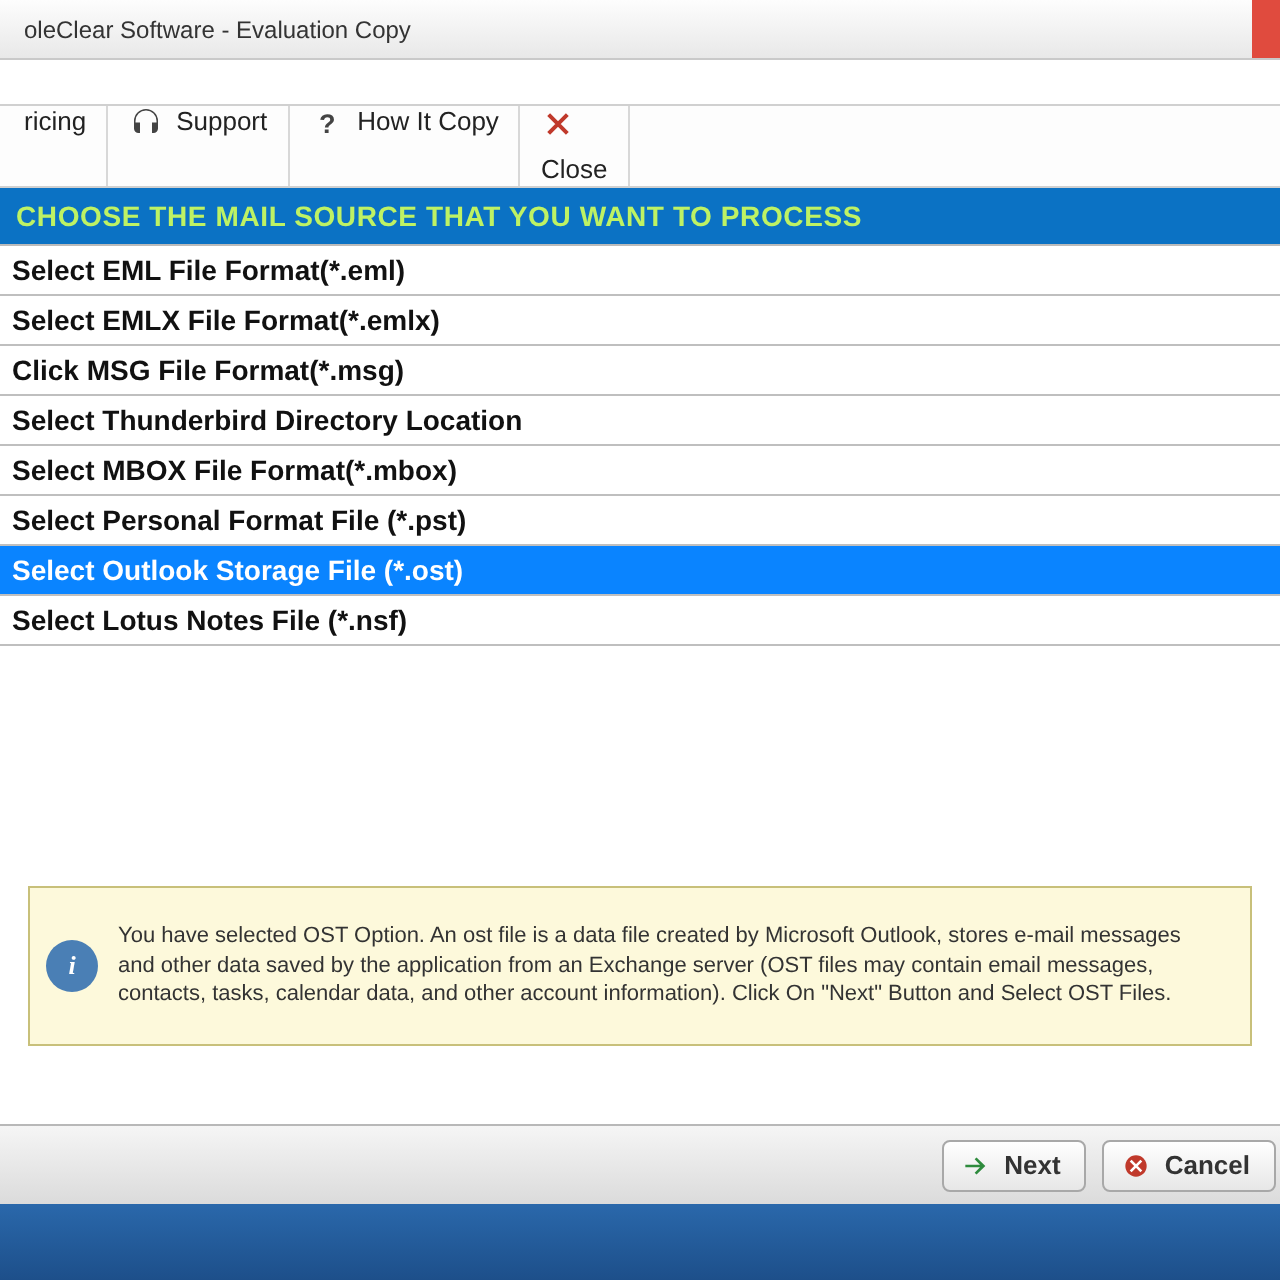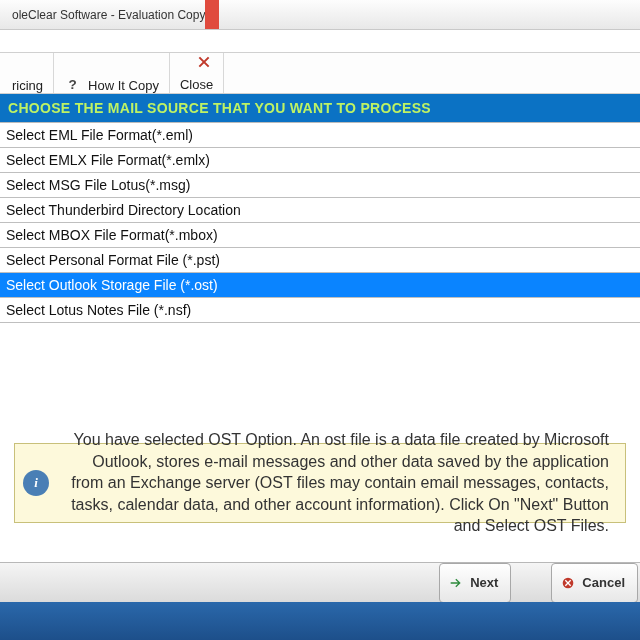--- a/index.html
+++ b/index.html
@@ -10,42 +10,42 @@
     width: 640px;
     height: 640px;
     overflow: hidden;
   }
   .titlebar {
     height: 30px;
     background: linear-gradient(to bottom, #fdfdfd, #e8e8e8);
     border-bottom: 1px solid #c9c9c9;
     display: flex;
     align-items: center;
-    justify-content: flex-start;
+    justify-content: space-between;
     padding: 0 0 0 12px;
     color: #333;
     font-size: 12px;
   }
   .win-controls { display:flex; height:100%; }
   .win-btn { width: 12px; height: 100%; display:flex;align-items:center;justify-content:center; }
   .win-close { background: #e04b3e; width: 14px; }
   .spacer-strip { height: 22px; background: #fff; }
   .toolbar {
     height: 42px;
     display: flex;
     align-items: center;
     border-top: 1px solid #d0d0d0;
     border-bottom: 1px solid #d0d0d0;
     padding: 0 2px;
     gap: 0;
     background:#fdfdfd;
   }
   .tool-item {
     display: flex;
-    align-items: flex-end;
+    align-items: flex-start;
     gap: 6px;
     padding: 0 10px;
     height: 100%;
     border-right: 1px solid #d8d8d8;
     cursor: pointer;
     color: #222;
   }
   .tool-item:last-child { border-right: 1px solid #d8d8d8; flex-direction: column; }
   .tool-icon { width:18px; height:18px; display:flex; align-items:center; justify-content:center;}
   .banner {
@@ -59,21 +59,21 @@
   .content { background:#fff; }
   .section-label {
     padding: 10px 0 6px 6px;
     color: #333;
     font-size: 13px;
   }
   .format-list { border-top: 1px solid #bbb; }
   .format-item {
     padding: 4px 6px 4px 6px;
     font-size: 14px;
-    font-weight: normal;
+    font-weight: bold;
     color: #111;
     border-bottom: 1px solid #bfbfbf;
     cursor: pointer;
   }
   .format-item.selected {
     background: #0a84ff;
     color: #ffffff;
   }
   .info-box {
     margin: 120px 14px 14px 14px;
@@ -84,46 +84,45 @@
     align-items: center;
     padding: 8px 16px 8px 8px;
     gap: 10px;
   }
   .info-icon {
     width: 26px; height: 26px; border-radius: 50%;
     background: #4a7fb5;
     display:flex;align-items:center;justify-content:center;color:#fff;font-weight:bold;font-style:italic;font-family:serif;
     flex:0 0 26px;
   }
-  .info-text { font-size: 16px; color: #333; line-height: 1.35; text-align: right; }
+  .info-text { font-size: 11px; color: #333; line-height: 1.35; }
   .footer {
     position: absolute;
     left:0; right:0;
     top: 562px;
     height: 40px;
     background: linear-gradient(to bottom, #f5f5f5, #dbdbdb);
     border-top: 1px solid #b8b8b8;
     display:flex;
     align-items:center;
     justify-content:flex-end;
     padding: 0 2px;
     gap: 8px;
   }
   .btn {
-    height: 40px;
+    height: 26px;
     border: 1px solid #a8a8a8;
     border-radius: 4px;
     background: linear-gradient(to bottom, #ffffff, #e7e7e7);
     display:flex;align-items:center;gap:6px;
     padding: 0 12px 0 8px;
     font-size: 13px;
     font-weight: bold;
     cursor:pointer;
     color:#333;
-    margin-left:32px;
   }
   .btn .ico { width:16px;height:16px;display:flex;align-items:center;justify-content:center; }
   .canvas-bottom {
     position:absolute;
     left:0;right:0;top:602px;height:38px;
     background: linear-gradient(to bottom,#2a68ab,#1d4f8a);
   }
 </style>
 </head>
 <body>
@@ -137,20 +136,28 @@
 
 <div class="spacer-strip"></div>
 
 <div class="toolbar">
   <div class="tool-item">
     <span>ricing</span>
   </div>
   <div class="tool-item">
     <span class="tool-icon">
       <svg viewBox="0 0 24 24" width="18" height="18">
+          <path fill="#444" d="M12 2a8 8 0 0 0-8 8v5a3 3 0 0 0 3 3h1v-7H5v-1a7 7 0 1 1 14 0v1h-3v7h1a3 3 0 0 0 3-3v-5a8 8 0 0 0-8-8z"></path>
+        </svg>
+    </span>
+    <span>Support</span>
+  </div>
+  <div class="tool-item">
+    <span class="tool-icon">
+      <svg viewBox="0 0 24 24" width="18" height="18">
           <text x="6" y="18" font-size="18" font-weight="bold" fill="#444">?</text>
         </svg>
     </span>
     <span>How It Copy</span>
   </div>
   <div class="tool-item">
     <span class="tool-icon">
       <svg viewBox="0 0 24 24" width="16" height="16">
           <path stroke="#c0392b" stroke-width="3" d="M5 5l14 14M19 5L5 19"></path>
         </svg>
@@ -160,21 +167,21 @@
 </div>
 
 <div class="banner">
   <span>CHOOSE THE MAIL SOURCE THAT YOU WANT TO PROCESS</span>
 </div>
 
 <div class="content">
   <div class="format-list" id="format-list">
       <div class="format-item"><span>Select EML File Format(*.eml)</span></div>
       <div class="format-item"><span>Select EMLX File Format(*.emlx)</span></div>
-      <div class="format-item"><span>Select MSG File Lotus(*.msg)</span></div>
+      <div class="format-item"><span>Click MSG File Format(*.msg)</span></div>
       <div class="format-item"><span>Select Thunderbird Directory Location</span></div>
       <div class="format-item"><span>Select MBOX File Format(*.mbox)</span></div>
       <div class="format-item"><span>Select Personal Format File (*.pst)</span></div>
       <div class="format-item selected"><span>Select Outlook Storage File (*.ost)</span></div>
       <div class="format-item"><span>Select Lotus Notes File (*.nsf)</span></div>
     </div>
 
   <div class="info-box">
     <div class="info-icon">i</div>
     <div class="info-text">You have selected OST Option. An ost file is a data file created by Microsoft Outlook, stores e-mail messages and other data saved by the application from an Exchange server (OST files may contain email messages, contacts, tasks, calendar data, and other account information). Click On "Next" Button and Select OST Files.</div>

